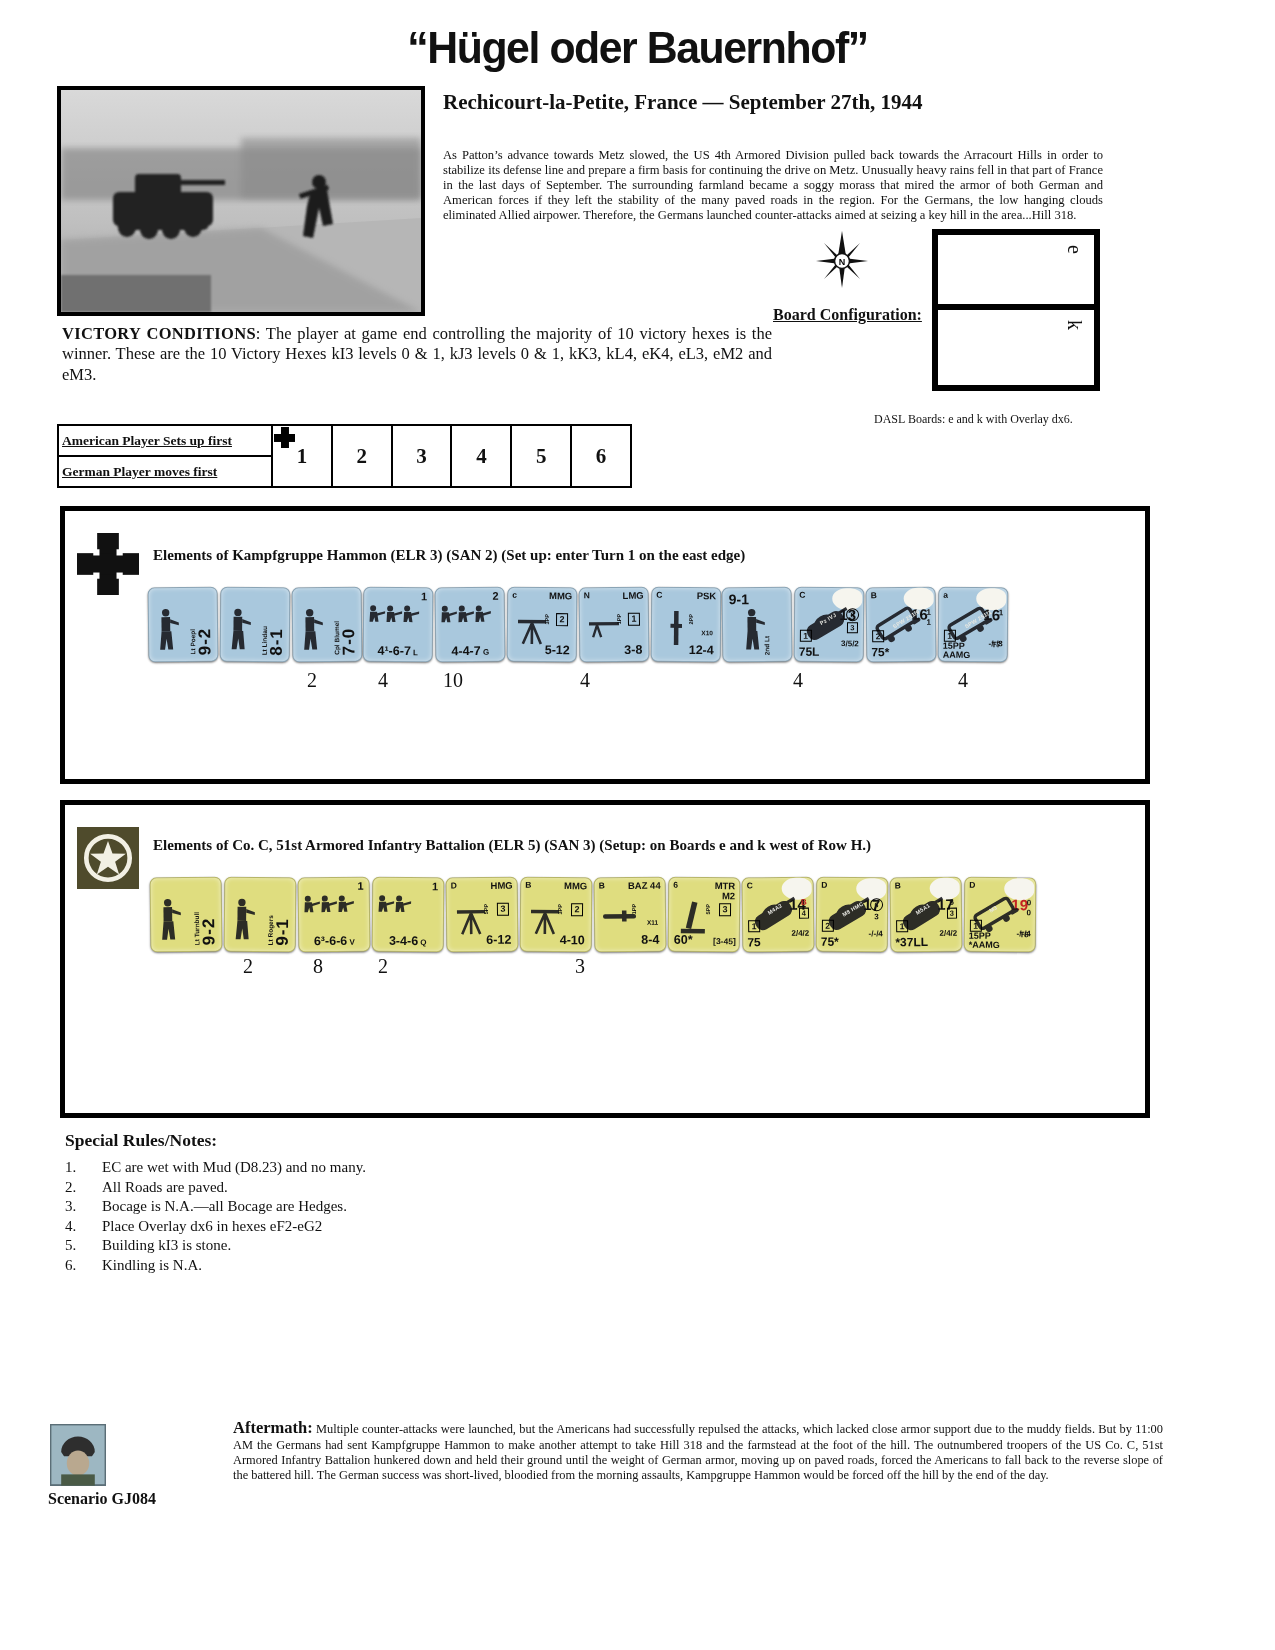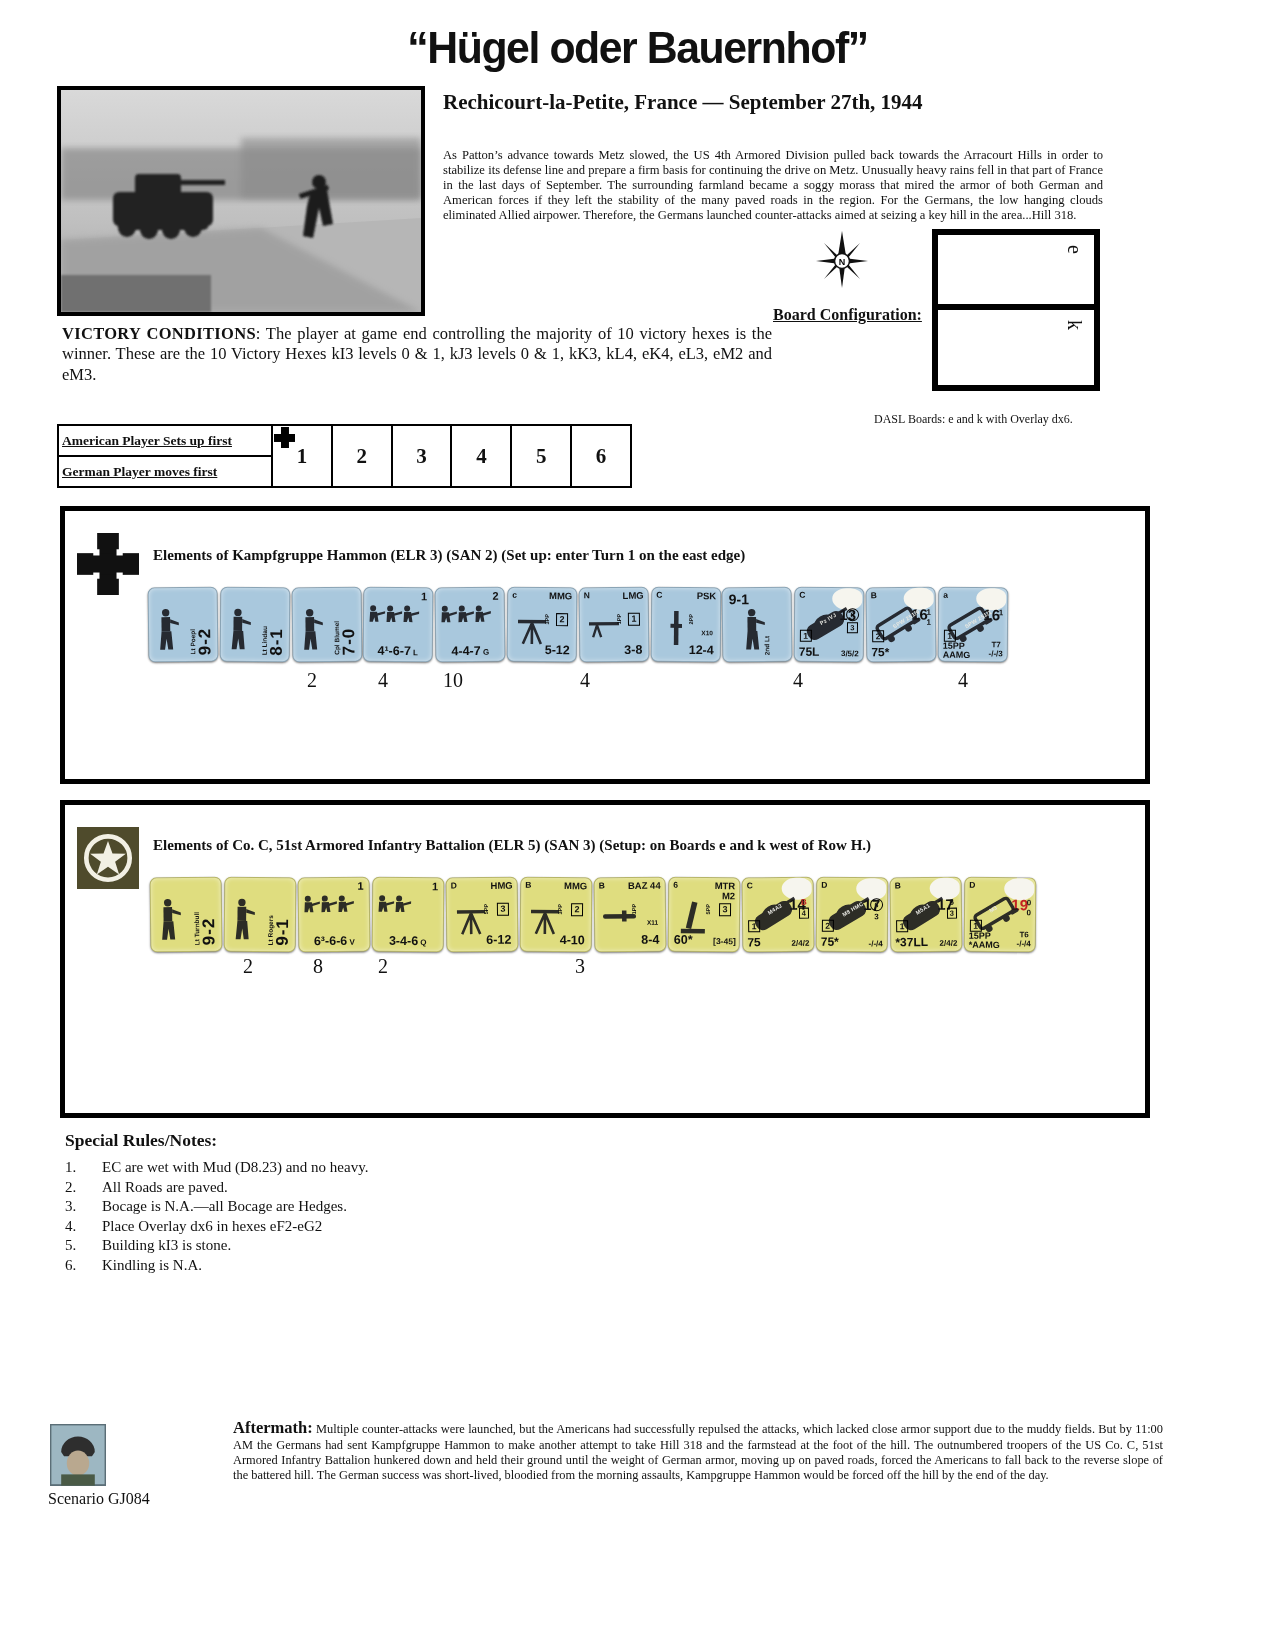--- a/index.html
+++ b/index.html
@@ -100,33 +100,33 @@
   .vh-rcol .rc-box{border:1px solid #000;font-size:7.5px;font-weight:700;padding:0 2px;line-height:1.2;}
   .vh-rcol .rc-text{font-size:8px;font-weight:700;line-height:1.15;}
   .vh-icon{left:7px;top:15px;width:52px;height:42px;}
   .vh-model{position:absolute;left:24px;top:28px;font-size:5.5px;transform:rotate(-31deg);color:#e8e8e2;
             font-weight:700;letter-spacing:.3px;}
   .vh-boxl{position:absolute;left:5px;bottom:19px;border:1px solid #000;font-size:8.5px;font-weight:700;
            padding:0 2.5px;line-height:1.2;}
   .vh-main{position:absolute;left:4px;bottom:2px;font-size:12px;font-weight:700;white-space:nowrap;}
   .vh-main.two{bottom:10px;font-size:9px;}
   .vh-main2{position:absolute;left:4px;bottom:1px;font-size:9px;font-weight:700;}
-  .vh-sub{position:absolute;right:4px;bottom:3px;font-size:8px;font-weight:700;}
+  .vh-sub{position:absolute;right:4px;bottom:13px;font-size:8px;font-weight:700;}
   .vh-subtop{position:absolute;right:6px;bottom:12px;font-size:8px;font-weight:700;}
 
   
   .sr-title{left:65px;top:1130px;font-size:17.5px;font-weight:700;}
   .sr-list{left:65px;top:1158px;width:560px;font-size:15px;}
   .sr-row{display:flex;line-height:19.5px;}
   .sr-num{width:37px;}
   
   .aftermath{left:233px;top:1418px;width:930px;font-size:12.4px;line-height:1.22;text-align:justify;}
   .aftermath b{font-size:16.5px;}
   .scn-icon{left:50px;top:1424px;width:56px;height:62px;}
-  .scn-id{left:48px;top:1490px;font-size:16px;font-weight:400;}
+  .scn-id{left:48px;top:1490px;font-size:16px;font-weight:700;}
 </style>
 </head>
 <body>
 
 <div class="abs title">“Hügel oder Bauernhof”</div>
 
 <div class="abs photo">
   <svg viewBox="0 0 360 222" preserveAspectRatio="none">
     <defs>
       <linearGradient id="sky" x1="0" y1="0" x2="0" y2="1">
@@ -625,21 +625,21 @@
       <span class="qty" style="left: 248px; top: 150px;">8</span>
       <span class="qty" style="left: 313px; top: 150px;">2</span>
       <span class="qty" style="left: 510px; top: 150px;">3</span>
     </div>
 </div>
 
 <div class="abs sr-title">Special Rules/Notes:</div>
 <div class="abs sr-list" id="sr-list">
     <div class="sr-row">
       <span class="sr-num">1.</span>
-      <span>EC are wet with Mud (D8.23) and no heavy.</span>
+      <span>EC are wet with Mud (D8.23) and no many.</span>
     </div>
     <div class="sr-row">
       <span class="sr-num">2.</span>
       <span>All Roads are paved.</span>
     </div>
     <div class="sr-row">
       <span class="sr-num">3.</span>
       <span>Bocage is N.A.—all Bocage are Hedges.</span>
     </div>
     <div class="sr-row">

